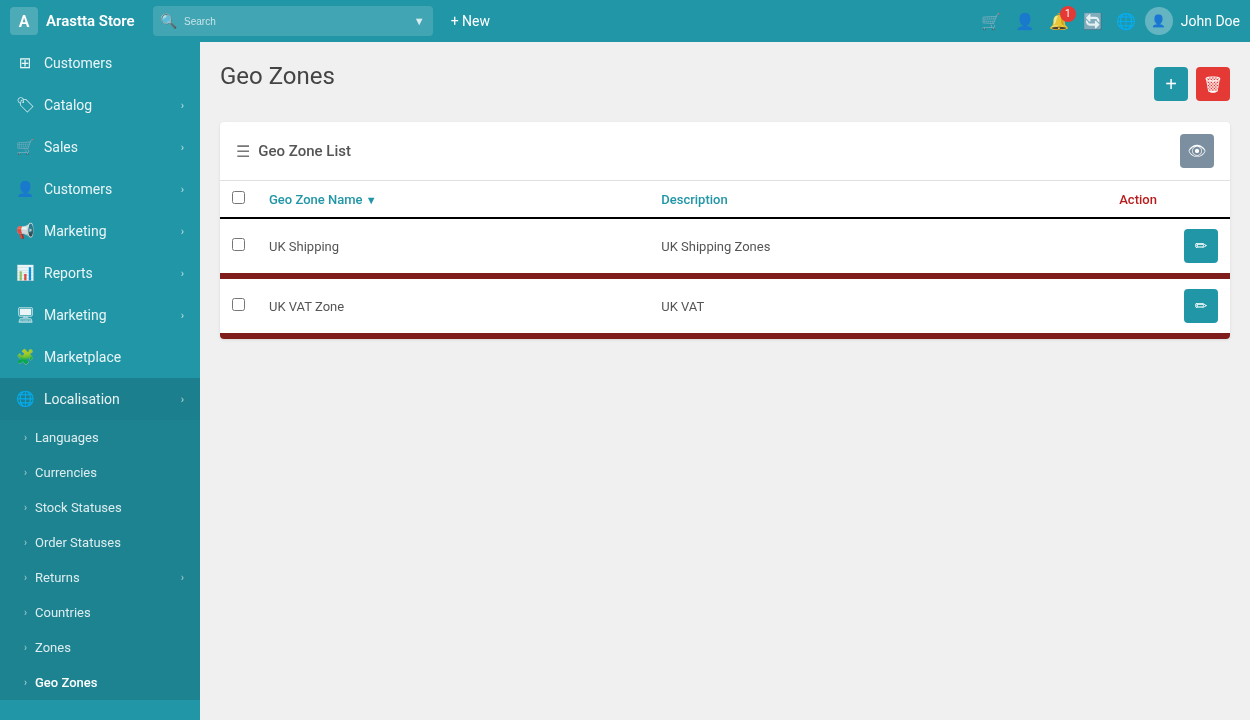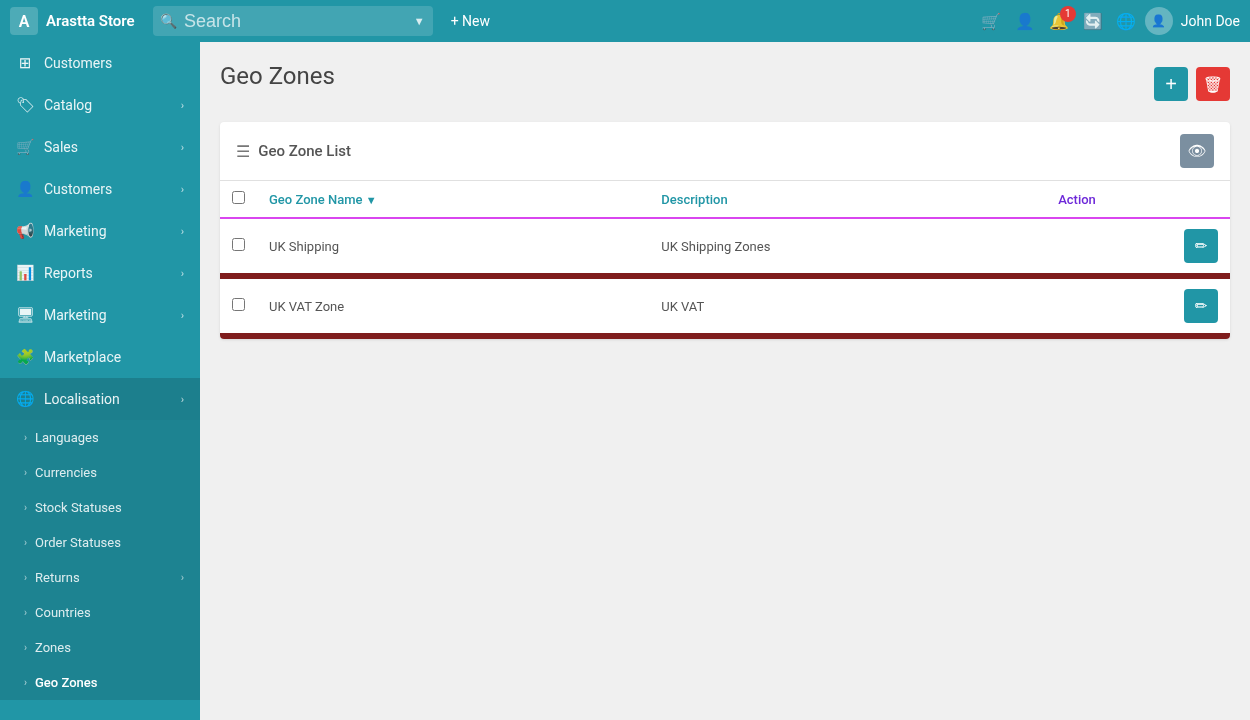--- a/index.html
+++ b/index.html
@@ -3,21 +3,21 @@
   <meta charset="utf-8">
   <style>
     * { box-sizing: border-box; margin: 0; padding: 0; }
     body { font-family: -apple-system, BlinkMacSystemFont, "Segoe UI", Roboto, sans-serif; font-size: 14px; background: #f0f0f0; display: flex; flex-direction: column; height: 720px; overflow: hidden; }
 
     
     .topbar { background: #2196a6; display: flex; align-items: center; height: 42px; padding: 0 10px; gap: 8px; flex-shrink: 0; }
     .topbar-brand { color: #fff; font-size: 15px; font-weight: 600; display: flex; align-items: center; gap: 8px; margin-right: 10px; }
     .topbar-brand-icon { width: 28px; height: 28px; background: rgba(255,255,255,0.2); border-radius: 4px; display: flex; align-items: center; justify-content: center; color: #fff; font-size: 16px; }
     .topbar-search { display: flex; align-items: center; background: rgba(255,255,255,0.15); border-radius: 4px; height: 30px; padding: 0 8px; gap: 6px; flex: 1; max-width: 280px; }
-    .topbar-search input { background: transparent; border: none; outline: none; color: #fff; font-size: 18px; width: 100%; }
+    .topbar-search input { background: transparent; border: none; outline: none; color: #fff; font-size: 10px; width: 100%; }
     .topbar-search input::placeholder { color: rgba(255,255,255,0.7); }
     .topbar-search-icon { color: rgba(255,255,255,0.8); font-size: 14px; }
     .topbar-search-dropdown { color: rgba(255,255,255,0.8); font-size: 11px; cursor: pointer; }
     .topbar-new { display: flex; align-items: center; gap: 5px; color: #ffffff; font-size: 14px; cursor: pointer; padding: 4px 10px; border-radius: 4px; }
     .topbar-spacer { flex: 1; }
     .topbar-icons { display: flex; align-items: center; gap: 14px; }
     .topbar-icon { color: rgba(255,255,255,0.9); font-size: 16px; cursor: pointer; position: relative; }
     .topbar-notif-badge { position: absolute; top: -6px; right: -7px; background: #e53935; color: #fff; border-radius: 50%; width: 16px; height: 16px; font-size: 10px; display: flex; align-items: center; justify-content: center; }
     .topbar-user { display: flex; align-items: center; gap: 8px; color: #fff; cursor: pointer; }
     .topbar-user-avatar { width: 28px; height: 28px; background: rgba(255,255,255,0.3); border-radius: 50%; display: flex; align-items: center; justify-content: center; color: #fff; font-size: 12px; }
@@ -48,27 +48,27 @@
     .card-header-actions { display: flex; gap: 8px; }
     .btn-icon { width: 34px; height: 34px; border-radius: 4px; border: none; cursor: pointer; display: flex; align-items: center; justify-content: center; font-size: 15px; color: #fff; }
     .btn-primary { background: #2196a6; }
     .btn-danger { background: #e53935; }
     .btn-teal { background: #2196a6; }
     .btn-eye { background: #7b8fa0; }
     .page-header-wrap { position: relative; display: flex; align-items: center; justify-content: space-between; margin-bottom: 16px; }
 
     
     table { width: 100%; border-collapse: collapse; }
-    thead tr { border-bottom: 2px solid #d946ef; }
+    thead tr { border-bottom: 2px solid #000000; }
     tbody tr { border-bottom: 6px solid #7f1d1d; }
     th { padding: 10px 12px; text-align: left; font-size: 13px; color: #666; font-weight: 500; }
     td { padding: 10px 12px; font-size: 13px; color: #555; }
     .th-name { color: #2196a6; cursor: pointer; }
     .th-desc { color: #2196a6; }
-    .th-action { text-align: left; color: #6d28d9; }
+    .th-action { text-align: center; color: #b91c1c; }
     .td-action { text-align: right; }
     .checkbox-cell { width: 36px; }
     .sort-icon { font-size: 11px; color: #2196a6; }
 
     
     .pagination-text { text-align: right; padding: 10px 16px; font-size: 13px; color: #777; border-top: 1px solid #e8e8e8; }
     .pagination-text span { color: #2196a6; font-weight: 500; }
 
     
     .sidebar::-webkit-scrollbar { width: 4px; }

